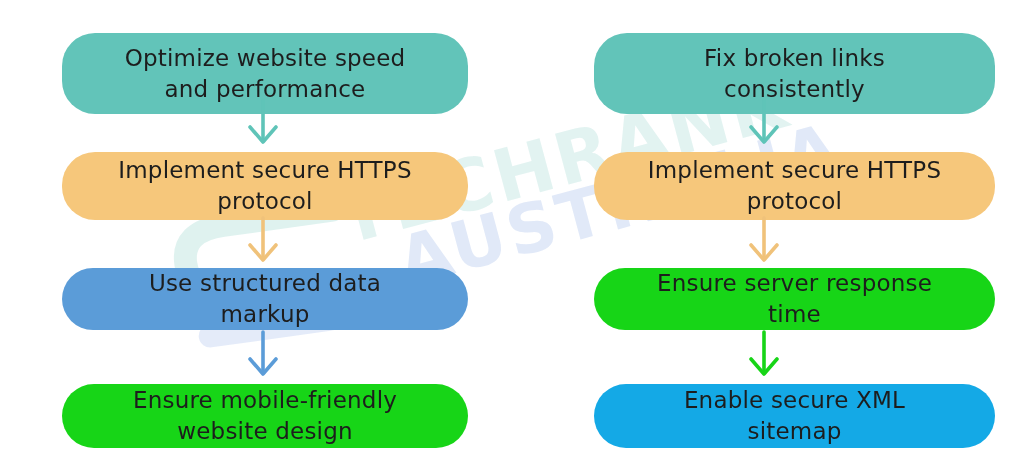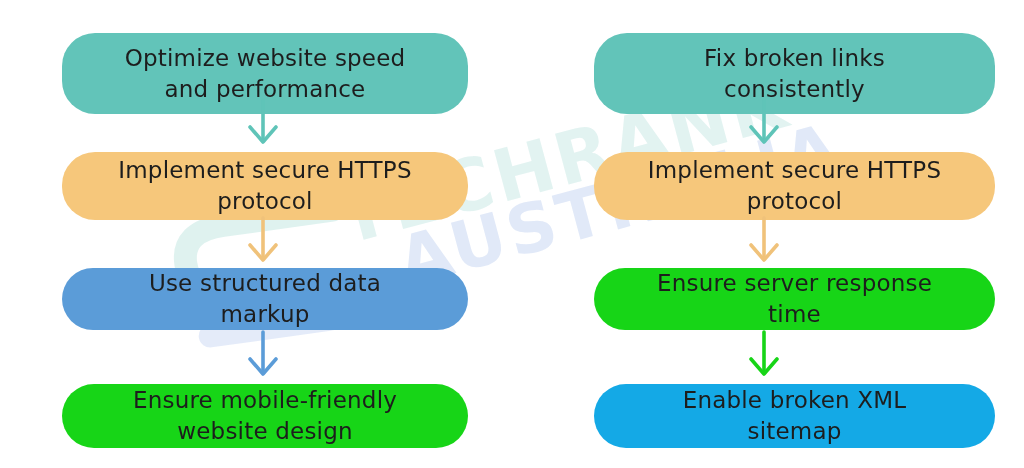--- a/index.html
+++ b/index.html
@@ -73,21 +73,21 @@
   </div>
   <div class="pill col-right row2" style="background: rgb(246, 199, 123);">
     <span class="pill-label">Implement secure HTTPS
 protocol</span>
   </div>
   <div class="pill col-right row3" style="background: rgb(23, 213, 23);">
     <span class="pill-label">Ensure server response
 time</span>
   </div>
   <div class="pill col-right row4" style="background: rgb(20, 169, 230);">
-    <span class="pill-label">Enable broken XML
+    <span class="pill-label">Enable secure XML
 sitemap</span>
   </div>
 
   <svg class="arrow ax-left a1" viewBox="0 0 44 52" style="color: rgb(95, 196, 184);">
     <line x1="22" y1="3" x2="22" y2="43" stroke="currentColor" stroke-width="3.6" stroke-linecap="round"></line>
     <polyline points="9,30 22,45 35,30" fill="none" stroke="currentColor" stroke-width="3.6" stroke-linecap="round" stroke-linejoin="round"></polyline>
   </svg>
   <svg class="arrow ax-left a2" viewBox="0 0 44 52" style="color: rgb(240, 194, 122);">
     <line x1="22" y1="3" x2="22" y2="43" stroke="currentColor" stroke-width="3.6" stroke-linecap="round"></line>
     <polyline points="9,30 22,45 35,30" fill="none" stroke="currentColor" stroke-width="3.6" stroke-linecap="round" stroke-linejoin="round"></polyline>

